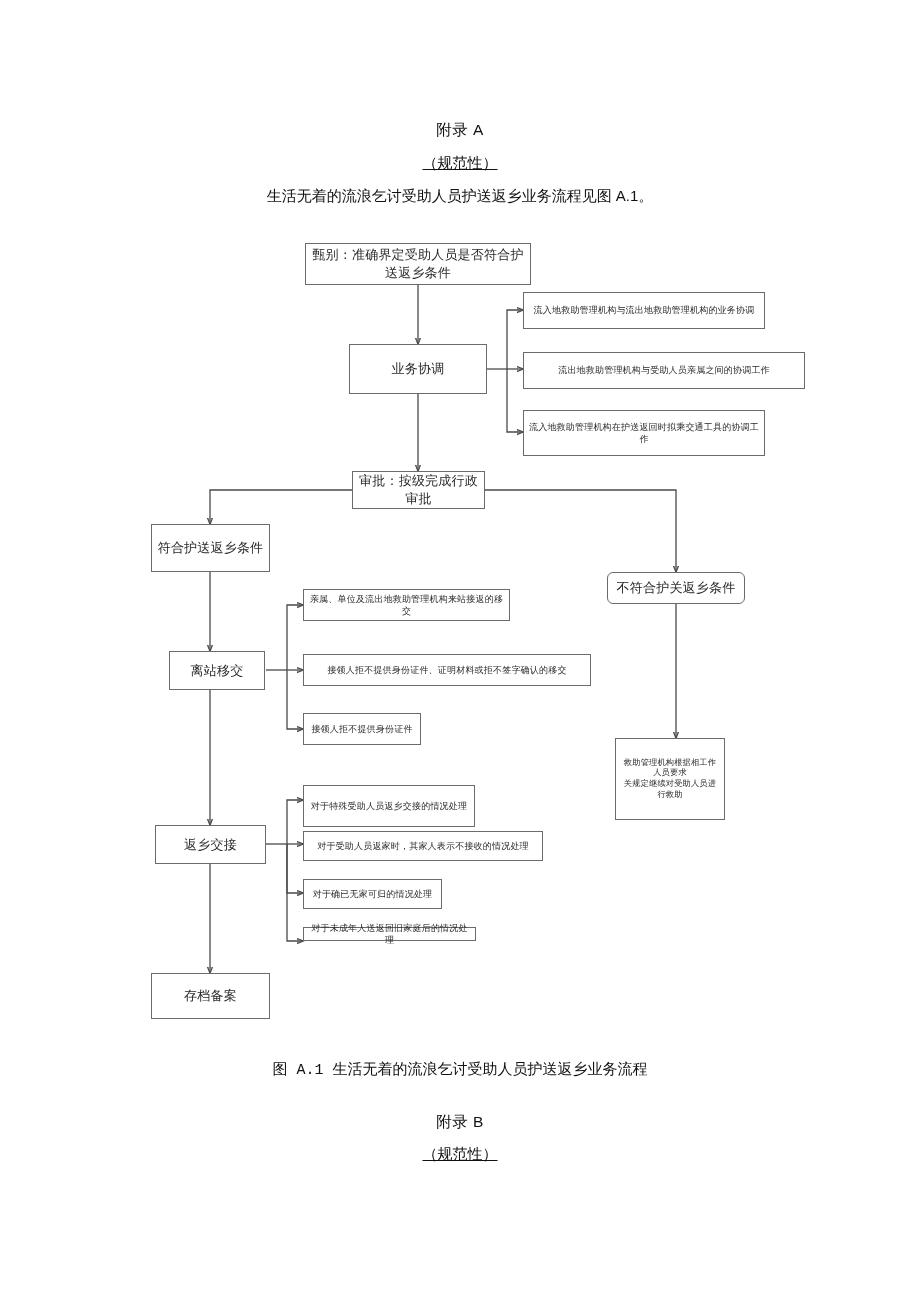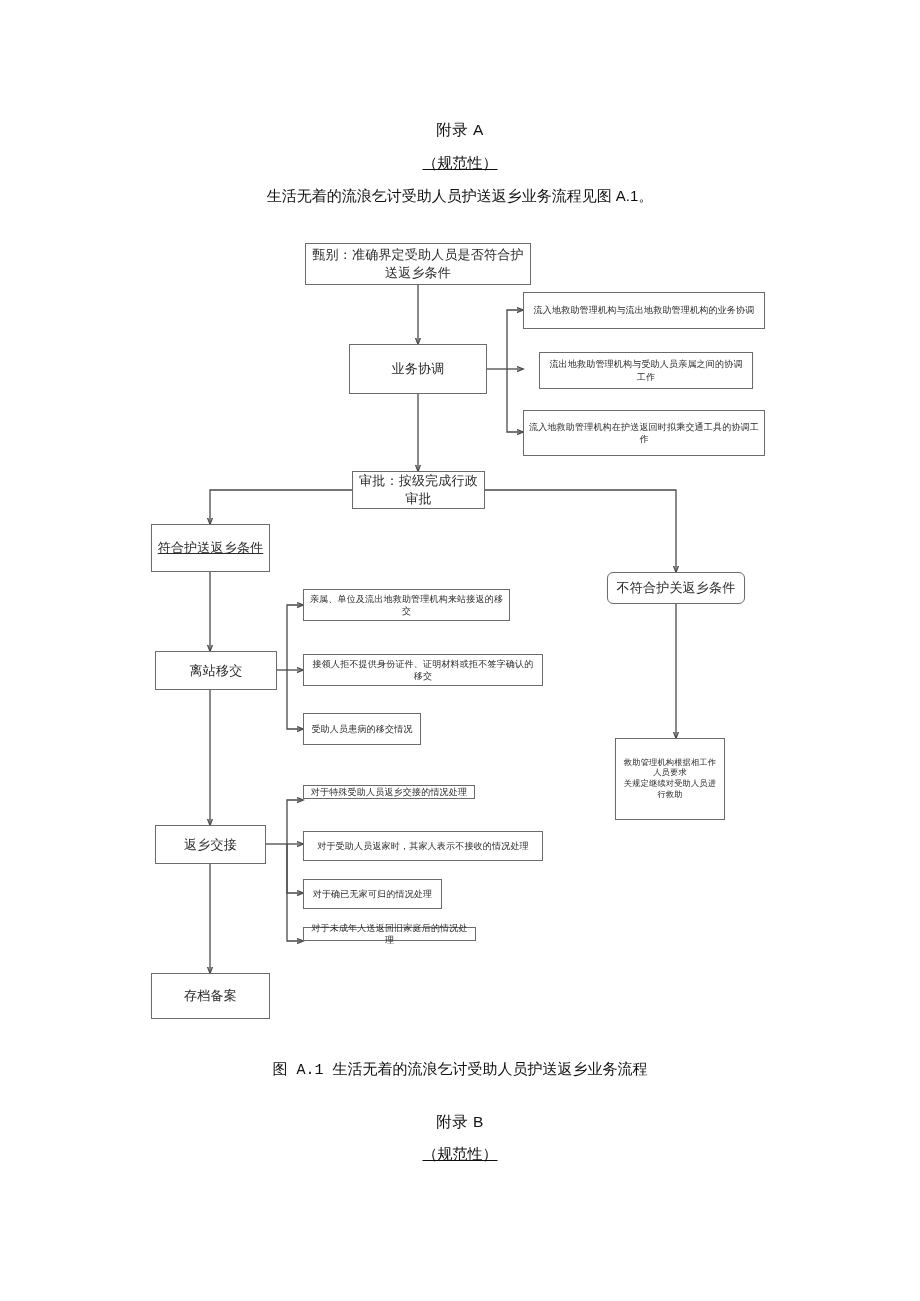--- a/index.html
+++ b/index.html
@@ -134,41 +134,41 @@
 
       <path d="M676,604 L676,738" marker-end="url(#arrow)"></path>
     </svg>
 
     <div class="node" style="left:305px; top:243px; width:226px; height:42px;">甄别：准确界定受助人员是否符合护送返乡条件</div>
 
     <div class="node" style="left:349px; top:344px; width:138px; height:50px;">业务协调</div>
 
     <div class="node small" style="left:523px; top:292px; width:242px; height:37px;">流入地救助管理机构与流出地救助管理机构的业务协调</div>
 
-    <div class="node small" style="left:523px; top:352px; width:214px; height:37px;margin-left:16px;">流出地救助管理机构与受助人员亲属之间的协调工作</div>
+    <div class="node small" style="left:523px; top:352px; width:282px; height:37px;">流出地救助管理机构与受助人员亲属之间的协调工作</div>
 
     <div class="node small" style="left:523px; top:410px; width:242px; height:46px;">流入地救助管理机构在护送返回时拟乘交通工具的协调工作</div>
 
     <div class="node" style="left:352px; top:471px; width:133px; height:38px;">审批：按级完成行政审批</div>
 
-    <div class="node" style="left:151px; top:524px; width:119px; height:48px;text-decoration:underline;">符合护送返乡条件</div>
+    <div class="node" style="left:151px; top:524px; width:119px; height:48px;">符合护送返乡条件</div>
 
     <div class="node" style="left:607px; top:572px; width:138px; height:32px;border-radius:6px;">不符合护关返乡条件</div>
 
-    <div class="node" style="left:155px; top:651px; width:122px; height:39px;">离站移交</div>
+    <div class="node" style="left:169px; top:651px; width:96px; height:39px;">离站移交</div>
 
     <div class="node small" style="left:303px; top:589px; width:207px; height:32px;">亲属、单位及流出地救助管理机构来站接返的移交</div>
 
-    <div class="node small" style="left:303px; top:654px; width:240px; height:32px;">接领人拒不提供身份证件、证明材料或拒不签字确认的移交</div>
+    <div class="node small" style="left:303px; top:654px; width:288px; height:32px;">接领人拒不提供身份证件、证明材料或拒不签字确认的移交</div>
 
-    <div class="node small" style="left:303px; top:713px; width:118px; height:32px;">受助人员患病的移交情况</div>
+    <div class="node small" style="left:303px; top:713px; width:118px; height:32px;">接领人拒不提供身份证件</div>
 
     <div class="node" style="left:155px; top:825px; width:111px; height:39px;">返乡交接</div>
 
-    <div class="node small" style="left:303px; top:785px; width:172px; height:14px;">对于特殊受助人员返乡交接的情况处理</div>
+    <div class="node small" style="left:303px; top:785px; width:172px; height:42px;">对于特殊受助人员返乡交接的情况处理</div>
 
     <div class="node small" style="left:303px; top:831px; width:240px; height:30px;">对于受助人员返家时，其家人表示不接收的情况处理</div>
 
     <div class="node small" style="left:303px; top:879px; width:139px; height:30px;">对于确已无家可归的情况处理</div>
 
     <div class="node small" style="left:303px; top:927px; width:173px; height:14px;">对于未成年人送返回旧家庭后的情况处理</div>
 
     <div class="node tiny" style="left:615px; top:738px; width:110px; height:82px; white-space:pre-line;">救助管理机构根据相工作人员要求
 关规定继续对受助人员进
 行救助</div>

